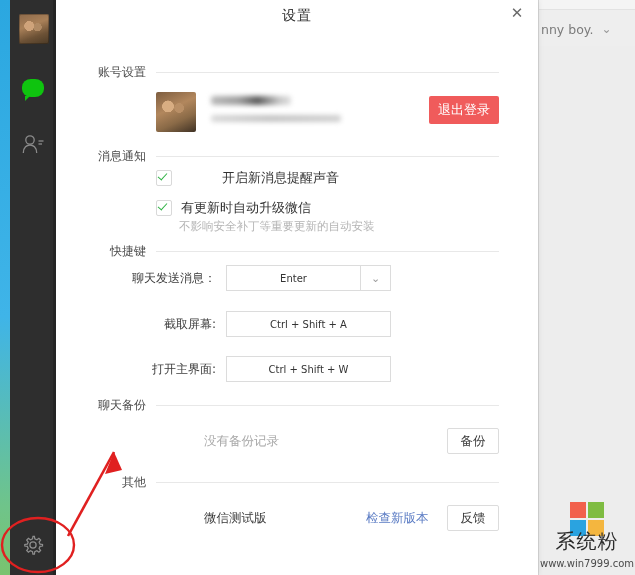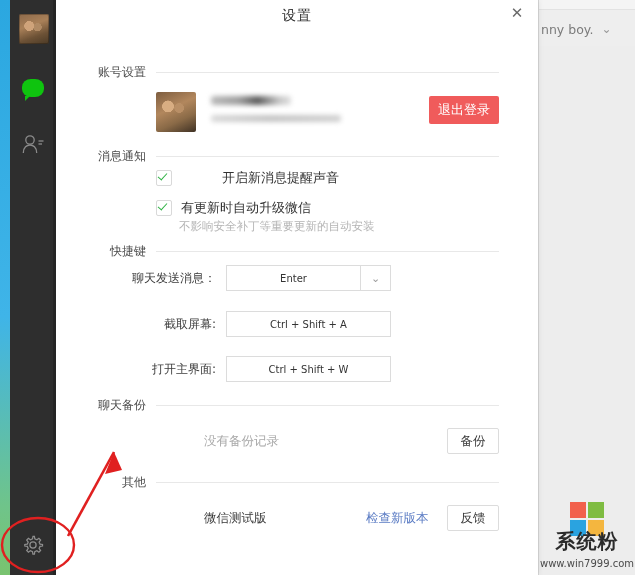--- a/index.html
+++ b/index.html
@@ -320,21 +320,21 @@
     width: 96px; height: 96px;
     pointer-events: none;
   }
   .wm-tile { position: absolute; width: 16px; height: 16px; }
   .wm-text {
     position: absolute;
     left: 0; bottom: 20px;
     width: 96px;
     text-align: center;
     font-size: 20px;
-    font-weight: bold;
+    font-weight: normal;
     color: #2b2b2b;
     letter-spacing: 1px;
   }
   .wm-url {
     position: absolute;
     left: 0; bottom: 6px;
     width: 96px;
     text-align: center;
     font-size: 10px;
     color: #4a4a4a;

